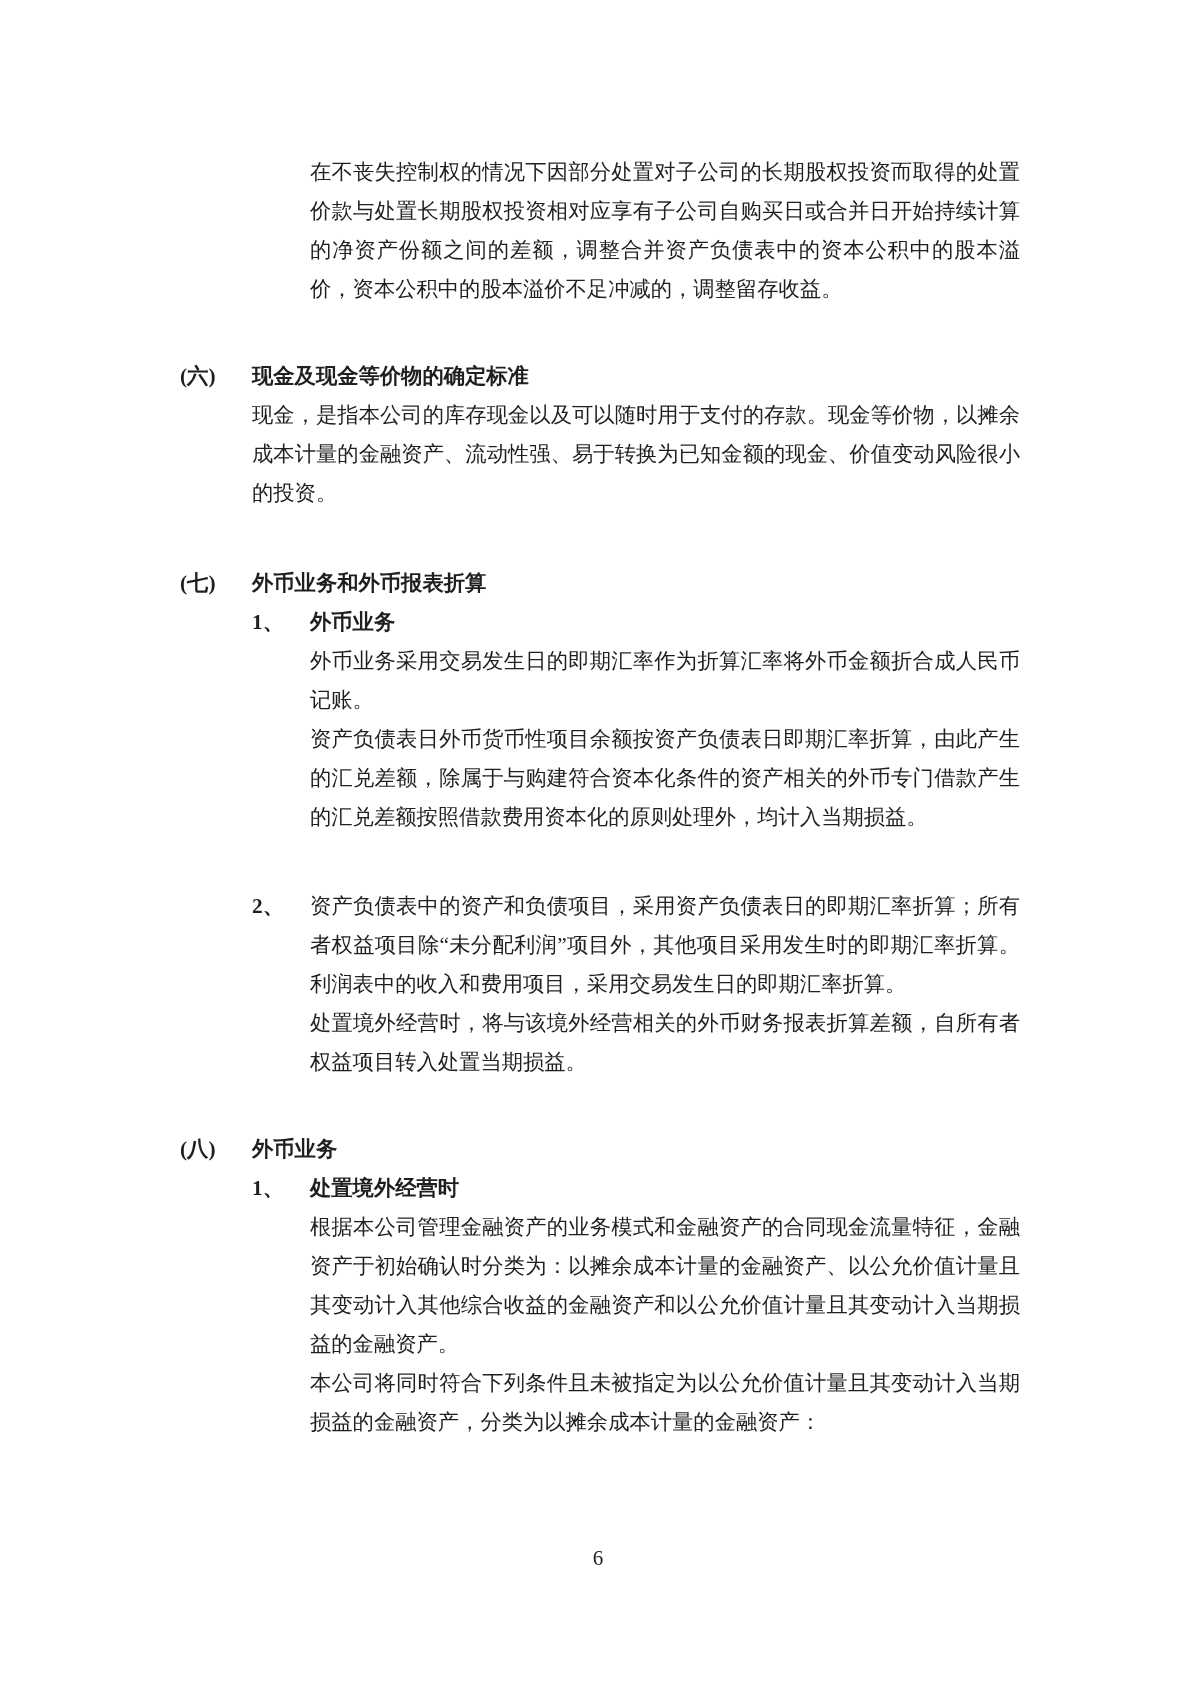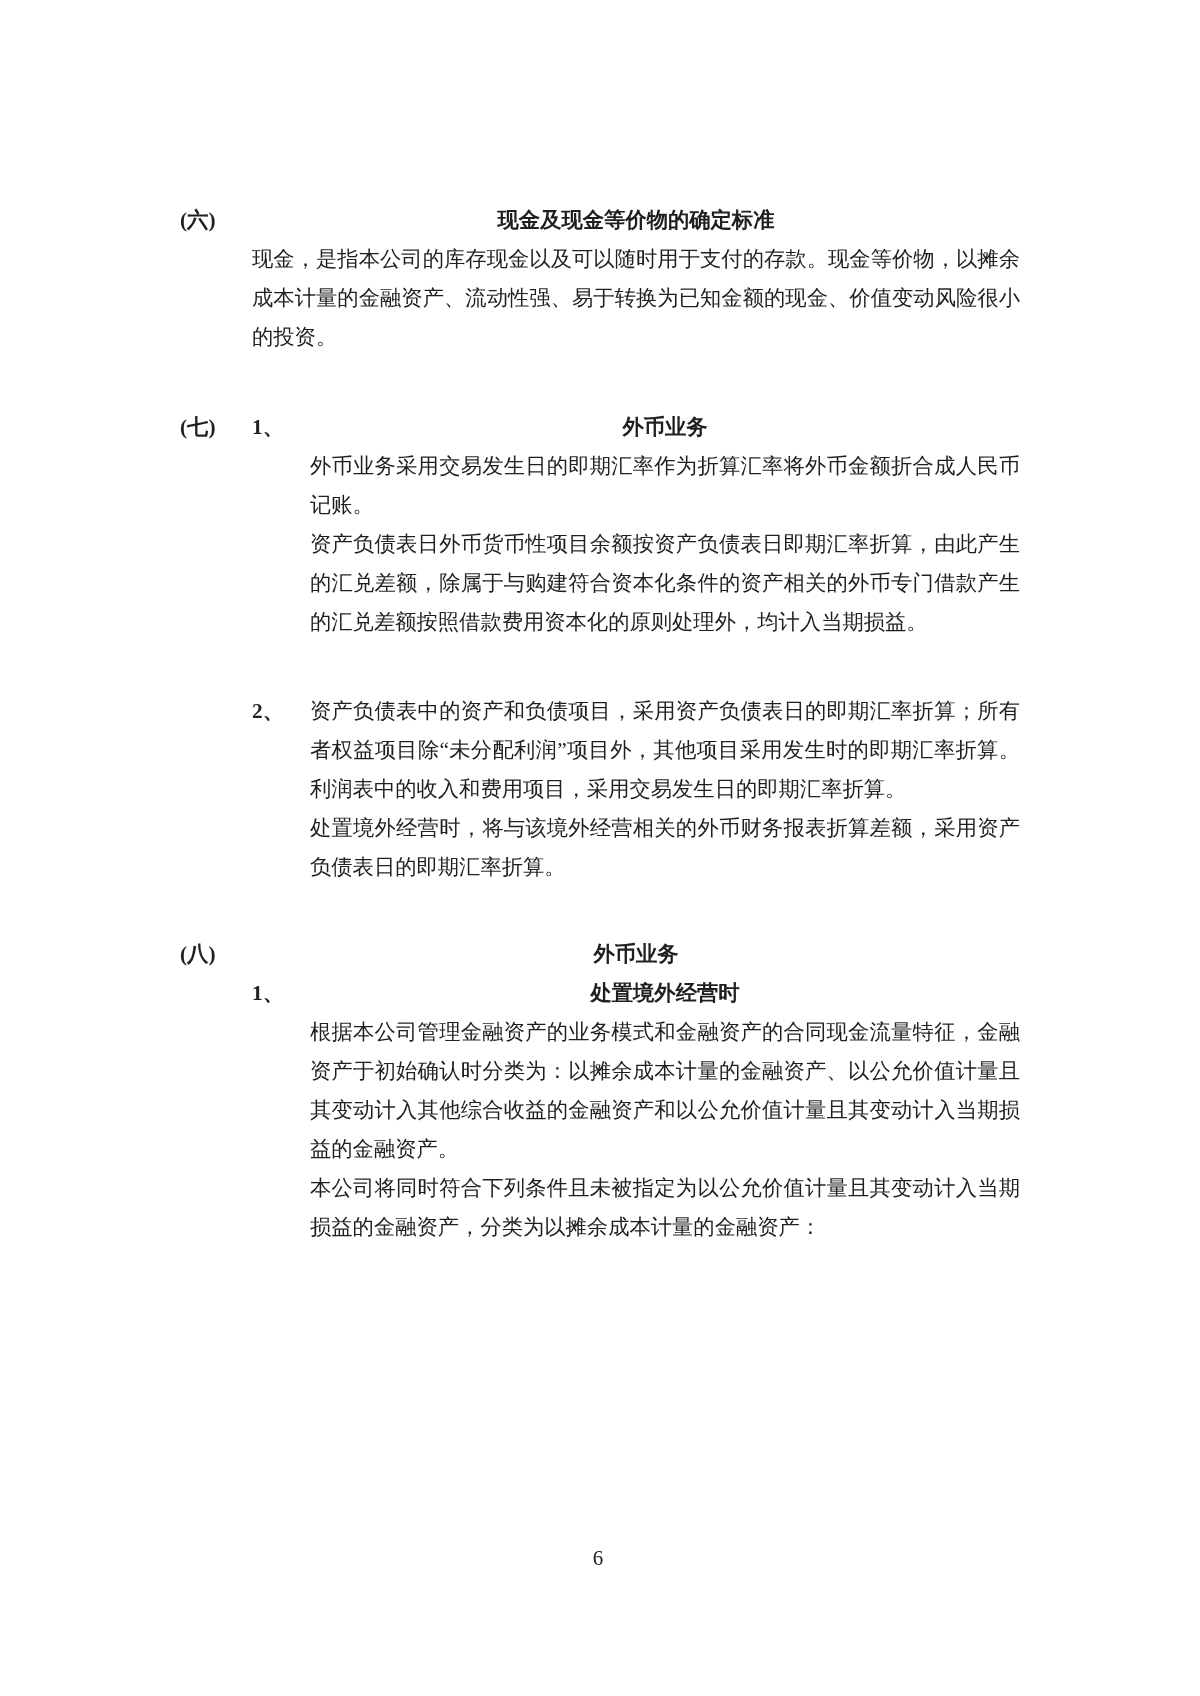--- a/index.html
+++ b/index.html
@@ -18,21 +18,21 @@
     top: 153px;
     width: 841px;
     font-size: 21.3px;
     line-height: 39px;
   }
   p { margin: 0; text-align: justify; text-justify: inter-ideograph; }
   .intro { margin-left: 130px; width: 710px; }
   .sec-row { display: flex; align-items: flex-start; }
   .sec-label { width: 72px; flex: 0 0 72px; font-weight: 700; }
   .sec-body { width: 768px; flex: 0 0 768px; }
-  .sec-title { margin: 0; font-size: 21.3px; line-height: 39px; font-weight: 700; text-align: center; }
+  .sec-title { margin: 0; font-size: 21.3px; line-height: 39px; font-weight: 700; }
   .sub-row { display: flex; align-items: flex-start; }
   .sub-num { width: 58px; flex: 0 0 58px; font-weight: 700; }
   .sub-body { width: 710px; flex: 0 0 710px; }
   .mt-sec6 { margin-top: 48px; }
   .mt-sec7 { margin-top: 51px; }
   .mt-sub2 { margin-top: 50px; }
   .mt-sec8 { margin-top: 48px; }
   .page-number {
     position: absolute;
     left: 0; right: 4px;
@@ -42,50 +42,52 @@
     line-height: 24px;
     color: #222;
   }
 </style>
 </head>
 <body>
 
 <div class="page">
   <div class="content">
 
+    <p class="intro">在不丧失控制权的情况下因部分处置对子公司的长期股权投资而取得的处置价款与处置长期股权投资相对应享有子公司自购买日或合并日开始持续计算的净资产份额之间的差额，调整合并资产负债表中的资本公积中的股本溢价，资本公积中的股本溢价不足冲减的，调整留存收益。</p>
 
     <section class="mt-sec6">
       <div class="sec-row">
         <div class="sec-label">(六)</div>
         <div class="sec-body">
           <h3 class="sec-title">现金及现金等价物的确定标准</h3>
           <p>现金，是指本公司的库存现金以及可以随时用于支付的存款。现金等价物，以摊余成本计量的金融资产、流动性强、易于转换为已知金额的现金、价值变动风险很小的投资。</p>
         </div>
       </div>
     </section>
 
     <section class="mt-sec7">
       <div class="sec-row">
         <div class="sec-label">(七)</div>
         <div class="sec-body">
+          <h3 class="sec-title">外币业务和外币报表折算</h3>
 
           <div class="sub-row">
             <div class="sub-num">1、</div>
             <div class="sub-body">
               <h3 class="sec-title">外币业务</h3>
               <p>外币业务采用交易发生日的即期汇率作为折算汇率将外币金额折合成人民币记账。</p>
               <p>资产负债表日外币货币性项目余额按资产负债表日即期汇率折算，由此产生的汇兑差额，除属于与购建符合资本化条件的资产相关的外币专门借款产生的汇兑差额按照借款费用资本化的原则处理外，均计入当期损益。</p>
             </div>
           </div>
 
           <div class="sub-row mt-sub2">
             <div class="sub-num">2、</div>
             <div class="sub-body">
               <p>资产负债表中的资产和负债项目，采用资产负债表日的即期汇率折算；所有者权益项目除“未分配利润”项目外，其他项目采用发生时的即期汇率折算。利润表中的收入和费用项目，采用交易发生日的即期汇率折算。</p>
-              <p>处置境外经营时，将与该境外经营相关的外币财务报表折算差额，采用资产负债表日的即期汇率折算。</p>
+              <p>处置境外经营时，将与该境外经营相关的外币财务报表折算差额，自所有者权益项目转入处置当期损益。</p>
             </div>
           </div>
 
         </div>
       </div>
     </section>
 
     <section class="mt-sec8">
       <div class="sec-row">
         <div class="sec-label">(八)</div>

